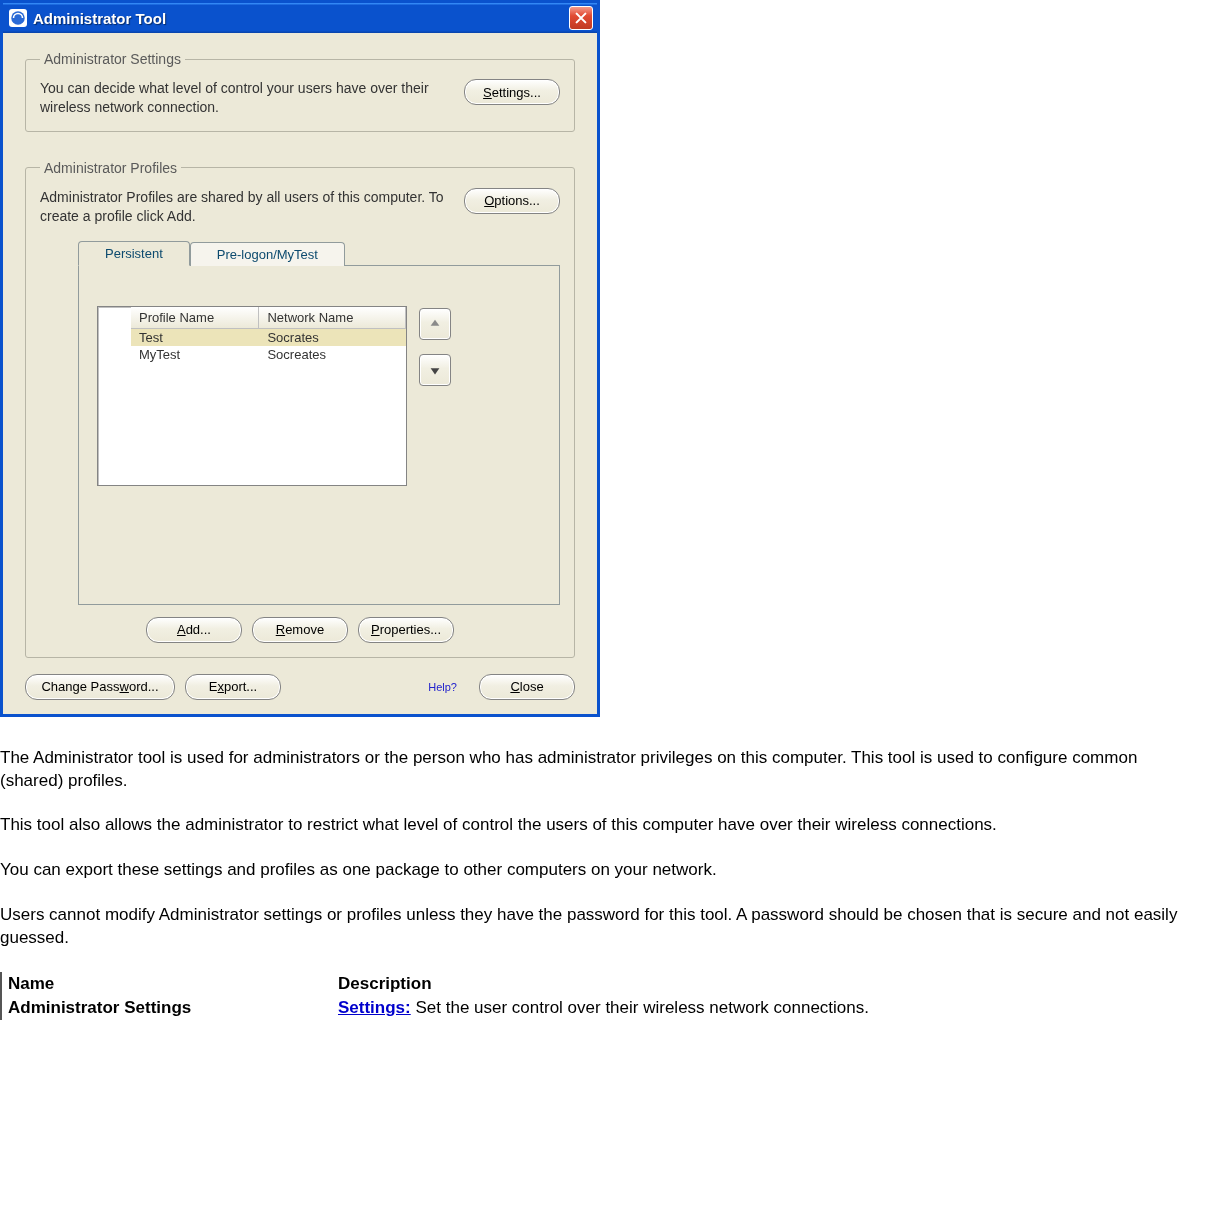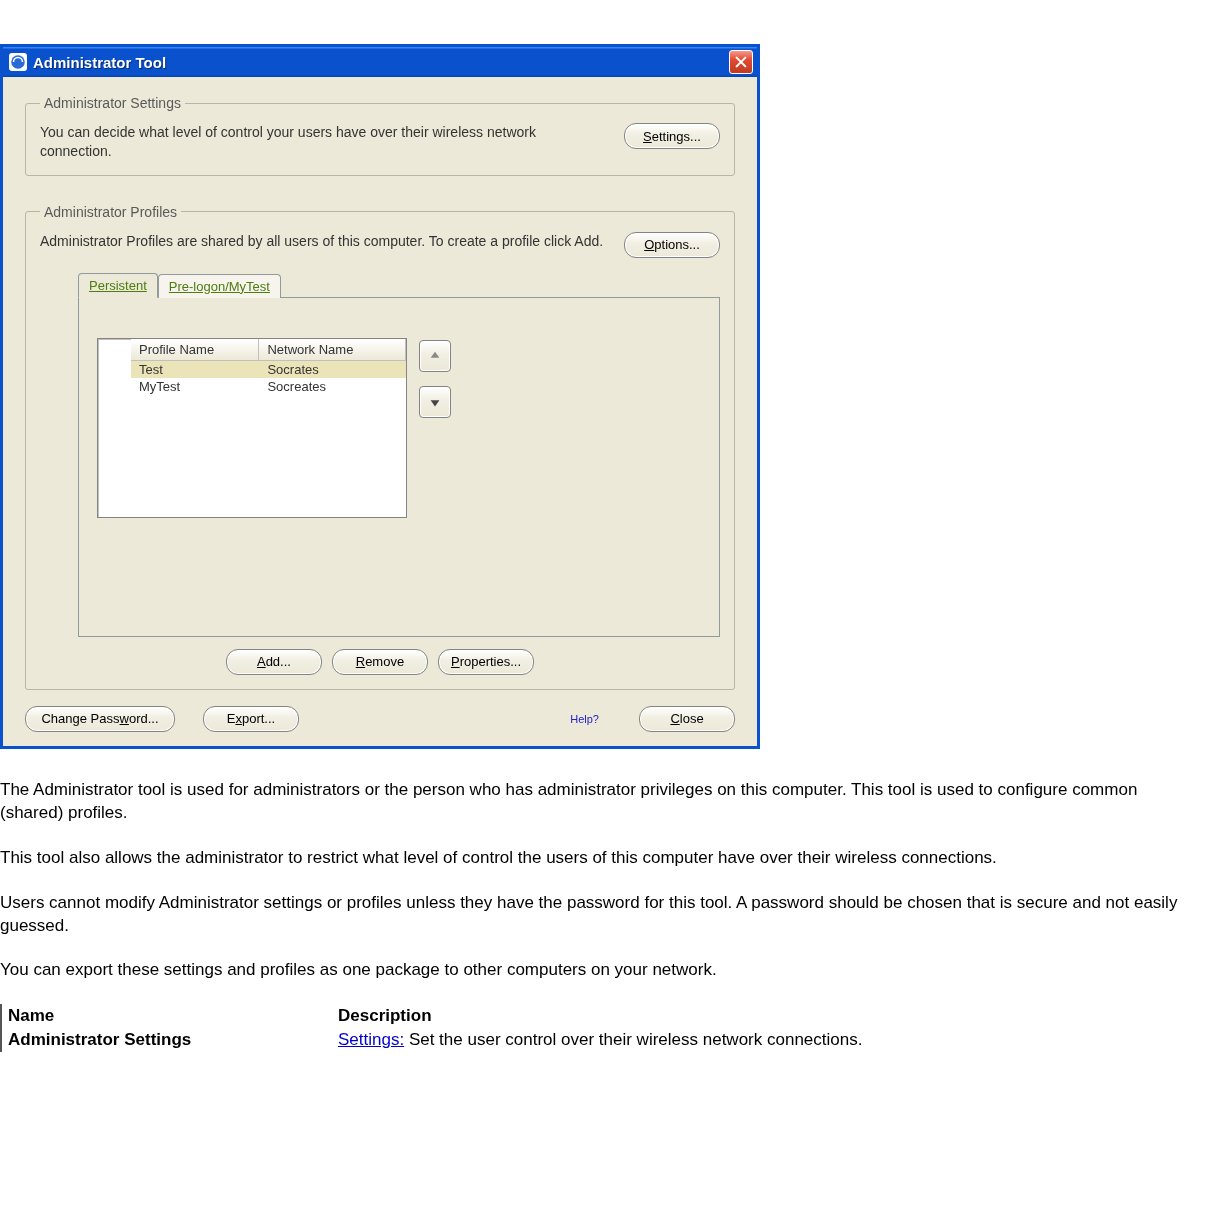--- a/index.html
+++ b/index.html
@@ -6,25 +6,24 @@
     body {
       font-family: "Tahoma", "Segoe UI", Arial, sans-serif;
       font-size: 13px;
       background: #fff;
       color: #000;
     }
     .page {
       width: 1205px;
     }
     .window {
-      width: 760px;
+      width: 600px;
       border: 3px solid #0a52cd;
       background: #ece9d8;
       margin-bottom: 30px;
-      margin-top: 44px;
     }
     .titlebar {
       height: 30px;
       background: linear-gradient(to bottom, #3d95ff 0%, #0a52cd 8%, #0a52cd 50%, #0a52cd 92%, #0842a8 100%);
       display: flex;
       align-items: center;
       padding: 0 4px 0 6px;
       color: #fff;
       font-weight: bold;
       font-size: 15px;
@@ -103,28 +102,27 @@
       align-items: flex-end;
       position: relative;
       z-index: 2;
     }
     .tab {
       border: 1px solid #919b9c;
       border-bottom: none;
       border-top-left-radius: 4px;
       border-top-right-radius: 4px;
       background: #f6f4ed;
-      padding: 4px 10px;
+      padding: 4px 26px;
       margin-right: 0px;
       font-size: 13px;
       cursor: pointer;
       position: relative;
       top: 1px;
-      color: #4d7c0f;
-      text-decoration: underline;
+      color: #0c4a6e;
     }
     .tab.active {
       background: #ece9d8;
       border-bottom: 1px solid #ece9d8;
       font-weight: normal;
       top: 1px;
       z-index: 3;
     }
     .tabpanel {
       border: 1px solid #919b9c;
@@ -195,21 +193,21 @@
     .arrow-btn svg { width: 14px; height: 14px; }
     .profile-actions {
       display: flex;
       gap: 10px;
       justify-content: center;
       margin-top: 12px;
     }
     .bottom-bar {
       display: flex;
       align-items: center;
-      gap: 28px;
+      gap: 10px;
       margin-top: 8px;
     }
     .bottom-bar .spacer { flex: 1; }
     .help-link {
       color: #2222cc;
       font-size: 11px;
       margin-right: 12px;
       cursor: pointer;
     }
     .doc-text {
@@ -231,21 +229,21 @@
     }
     .doc-table .th {
       font-weight: bold;
       padding: 2px 6px;
     }
     .doc-table .td {
       padding: 2px 6px;
     }
     .setting-link {
       color: #0000cc;
-      font-weight: normal;
+      font-weight: bold;
       text-decoration: underline;
     }
     .u { text-decoration: underline; }
   </style>
 </head>
 <body>
 
 <div class="page">
 
   <div class="window">
@@ -334,22 +332,22 @@
         <span class="help-link">Help?</span>
         <button class="xp-button"><span class="u">C</span><span id="btn-close-rest">lose</span></button>
       </div>
 
     </div>
   </div>
 
   <div class="doc-text">
     <p>The Administrator tool is used for administrators or the person who has administrator privileges on this computer. This tool is used to configure common (shared) profiles.</p>
     <p>This tool also allows the administrator to restrict what level of control the users of this computer have over their wireless connections.</p>
+    <p>You can export these settings and profiles as one package to other computers on your network.</p>
     <p>Users cannot modify Administrator settings or profiles unless they have the password for this tool. A password should be chosen that is secure and not easily guessed.</p>
-    <p>You can export these settings and profiles as one package to other computers on your network.</p>
   </div>
 
   <div class="doc-table">
     <div class="th">Name</div>
     <div class="th">Description</div>
     <div class="td" style="font-weight:bold;">Administrator Settings</div>
     <div class="td">
       <span class="setting-link">Settings:</span><span> Set the user control over their wireless network connections.</span>
     </div>
   </div>

